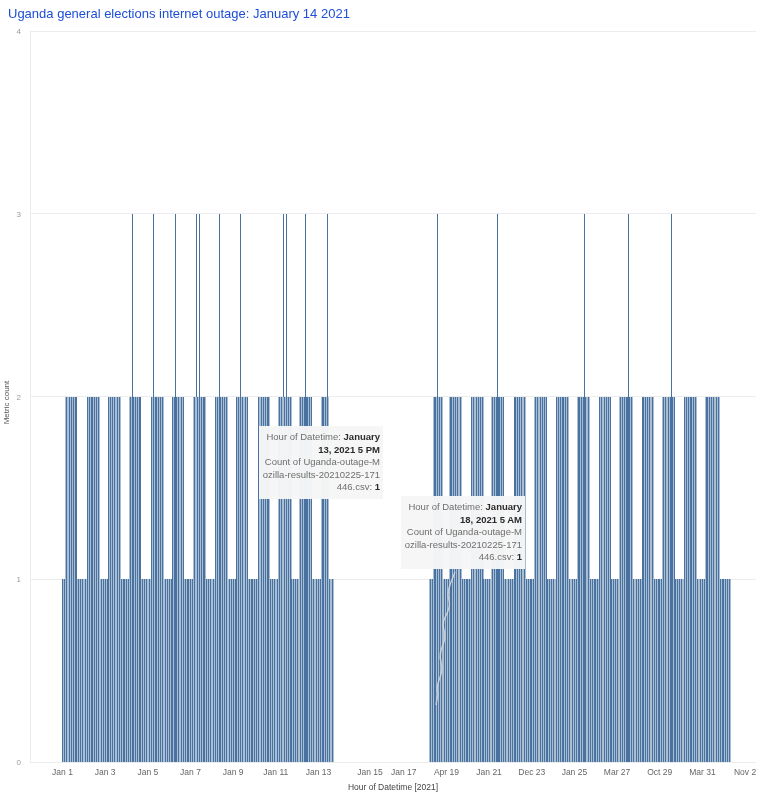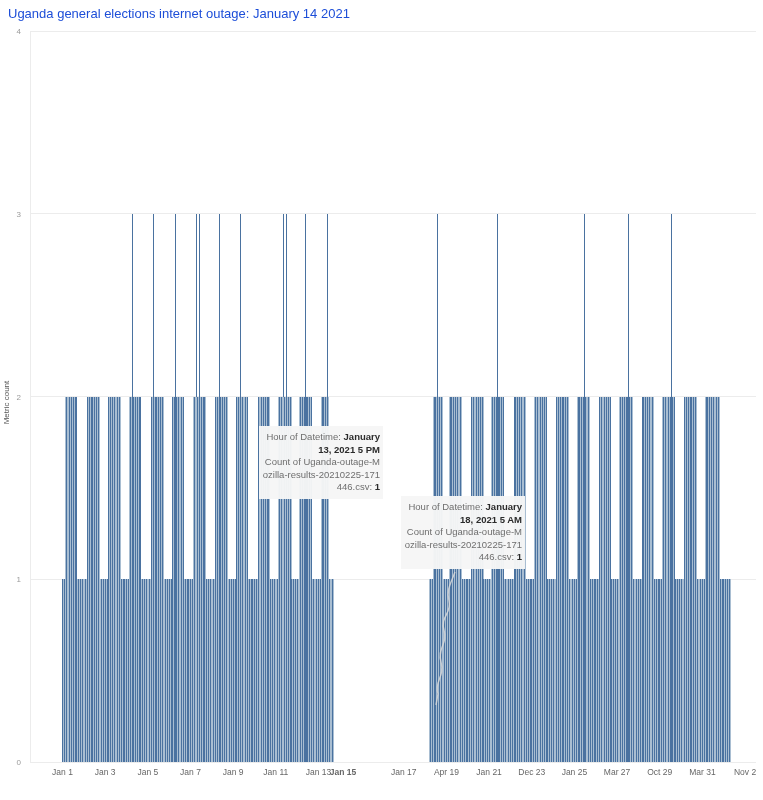--- a/index.html
+++ b/index.html
@@ -703,31 +703,32 @@
   <div id="y-axis-title">Metric count</div>
 
   <div id="x-labels">
       <div class="x-tick" style="left: 32.5px;">Jan 1</div>
       <div class="x-tick" style="left: 75.16px;">Jan 3</div>
       <div class="x-tick" style="left: 117.82px;">Jan 5</div>
       <div class="x-tick" style="left: 160.48px;">Jan 7</div>
       <div class="x-tick" style="left: 203.14px;">Jan 9</div>
       <div class="x-tick" style="left: 245.8px;">Jan 11</div>
       <div class="x-tick" style="left: 288.46px;">Jan 13</div>
-      <div class="x-tick" style="left: 313px; font-weight: bold;">Jan 15</div>
+      <div class="x-tick" style="left: 340px;">Jan 15</div>
       <div class="x-tick" style="left: 373.78px;">Jan 17</div>
       <div class="x-tick" style="left: 416.44px;">Apr 19</div>
       <div class="x-tick" style="left: 459.1px;">Jan 21</div>
       <div class="x-tick" style="left: 501.76px;">Dec 23</div>
       <div class="x-tick" style="left: 544.42px;">Jan 25</div>
       <div class="x-tick" style="left: 587.08px;">Mar 27</div>
       <div class="x-tick" style="left: 629.74px;">Oct 29</div>
       <div class="x-tick" style="left: 672.4px;">Mar 31</div>
       <div class="x-tick" style="left: 715.06px;">Nov 2</div>
     </div>
+  <div id="x-axis-title">Hour of Datetime [2021]</div>
 
   <svg id="cursor-trail-svg" width="763" height="800">
     <path d="M455,572 C451,583 446,590 449,601 C452,613 440,617 444,630
              C448,644 437,648 441,662 C445,677 434,681 438,694 L436,705" fill="none" stroke="#d9d9d9" stroke-width="1.4" opacity="0.85"></path>
   </svg>
 
   <div class="tooltip" id="tooltip-1">
     <span>Hour of Datetime: </span><span class="strong">January 13, 2021 5 PM</span><br>
     <span class="fname">Count of Uganda-outage-Mozilla-results-20210225-171446.csv: </span><span class="strong">1</span>
   </div>

